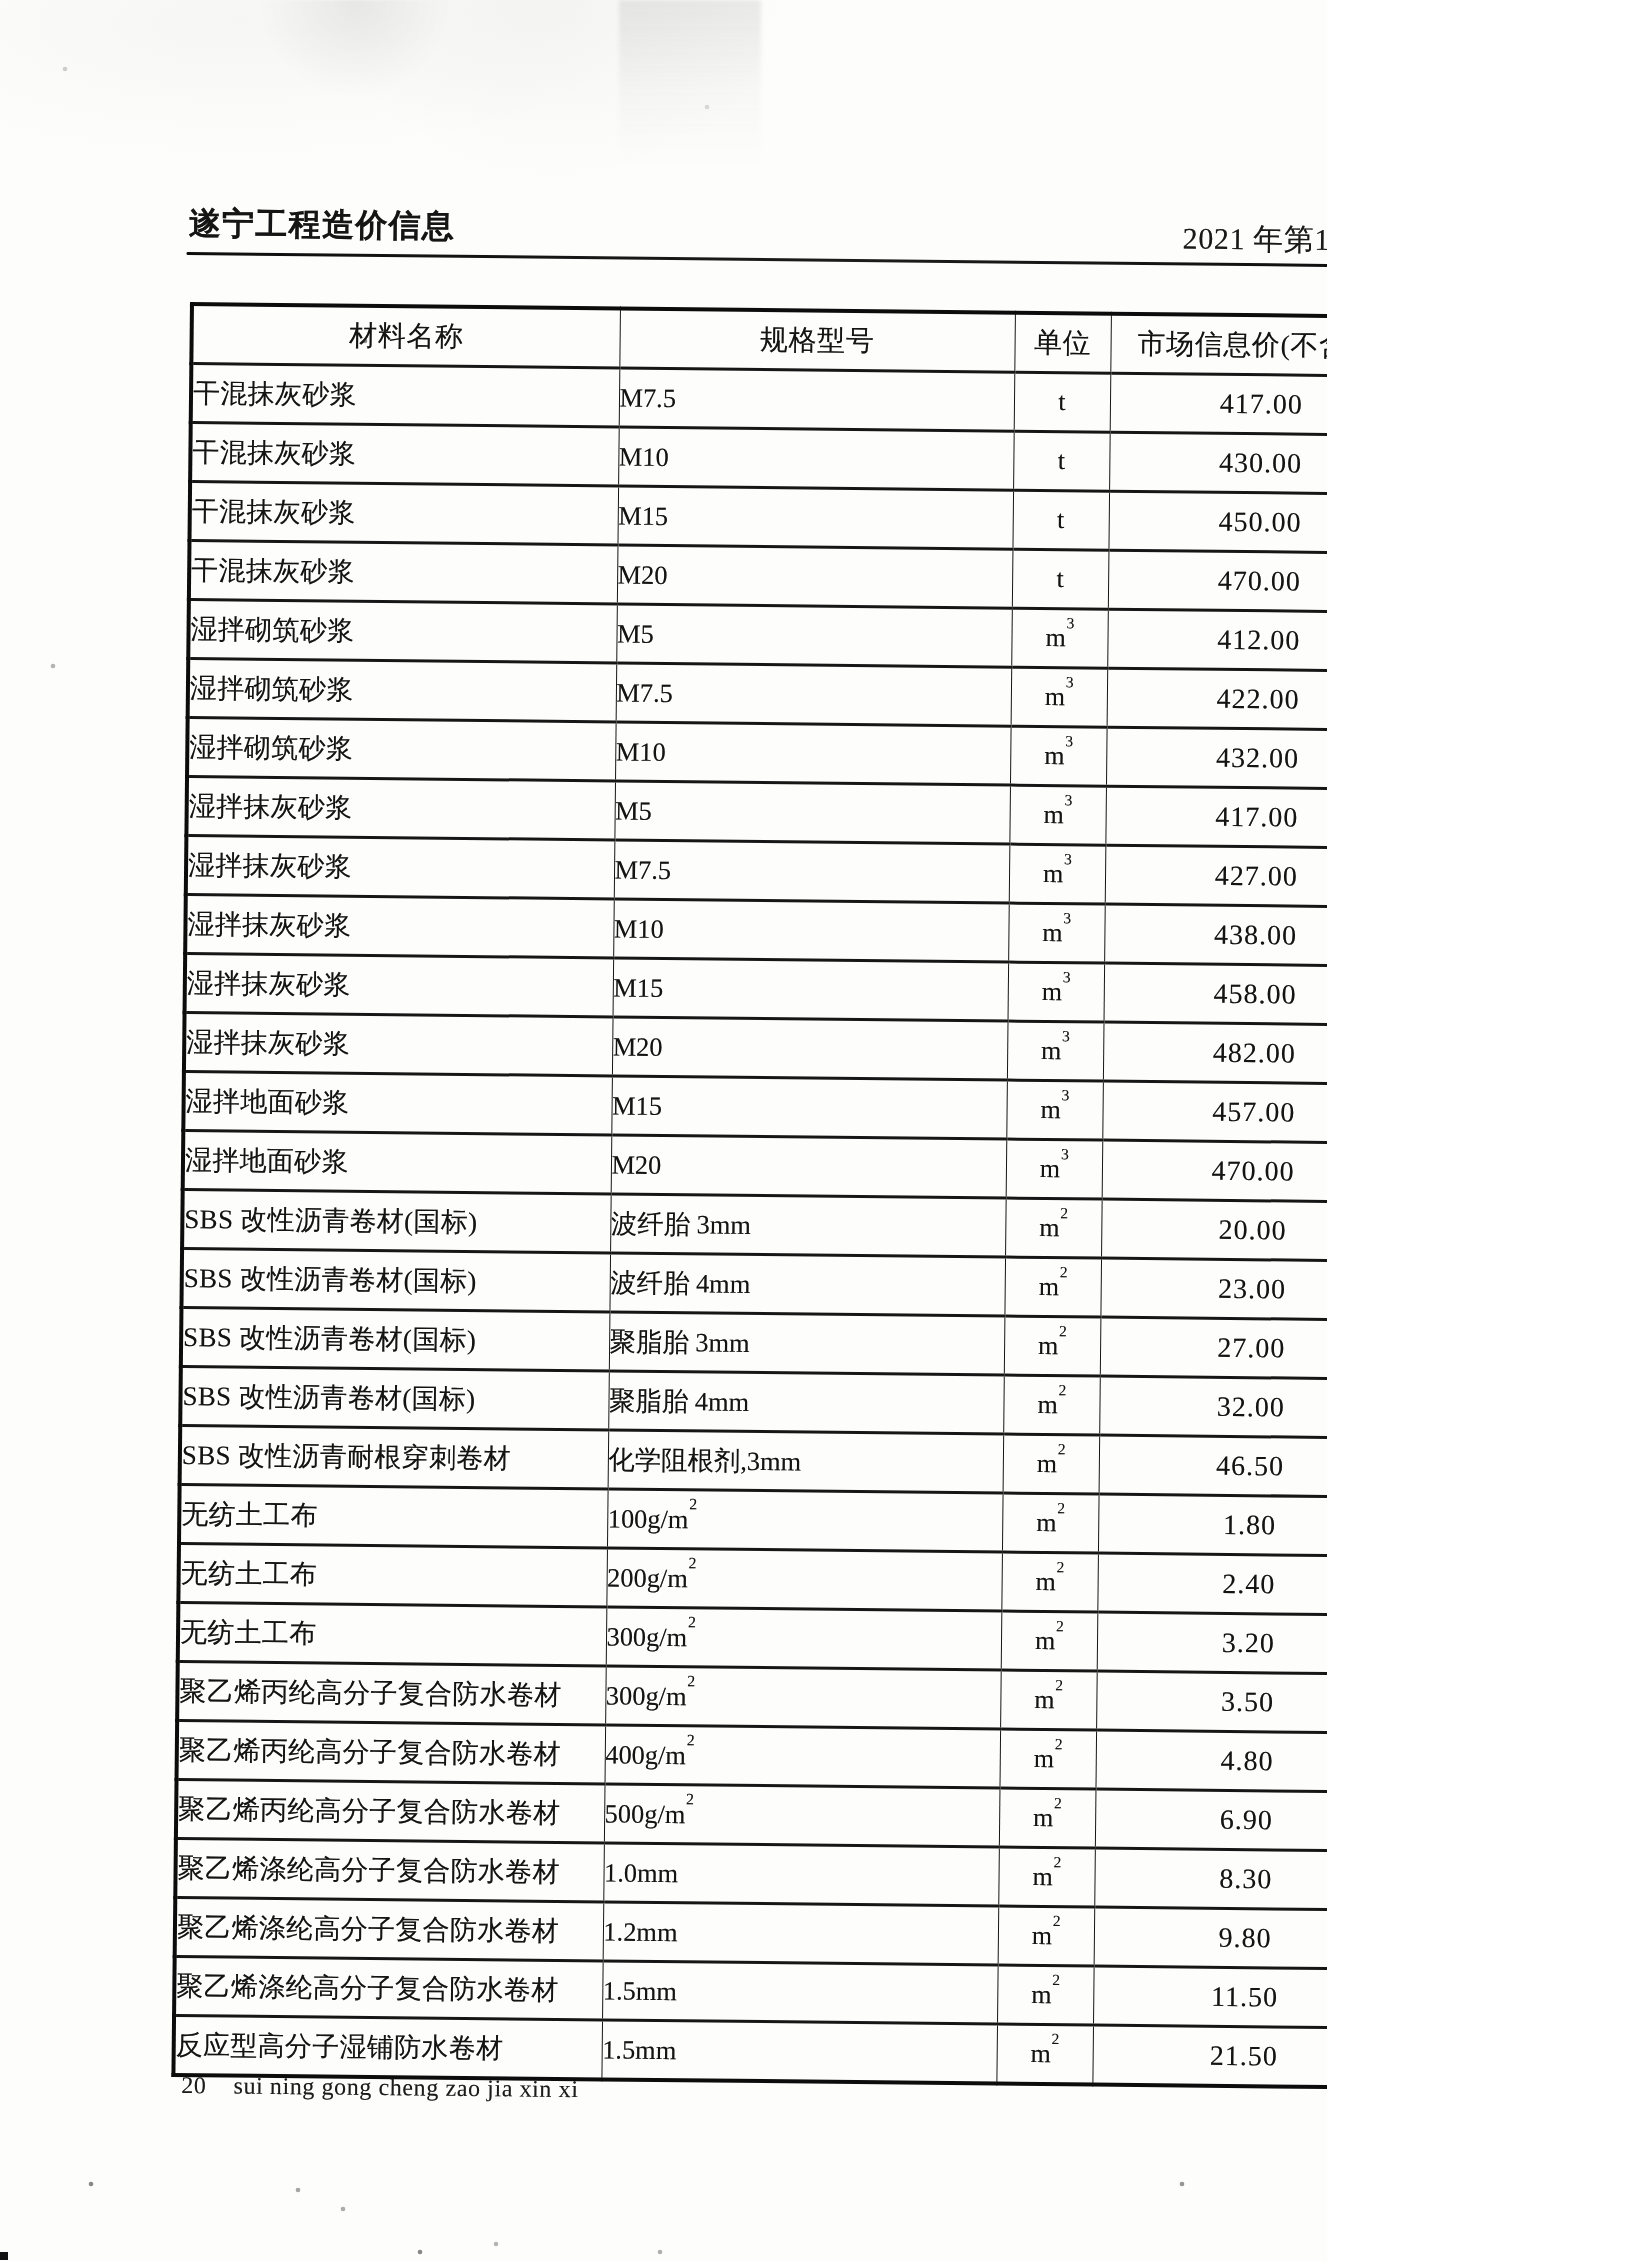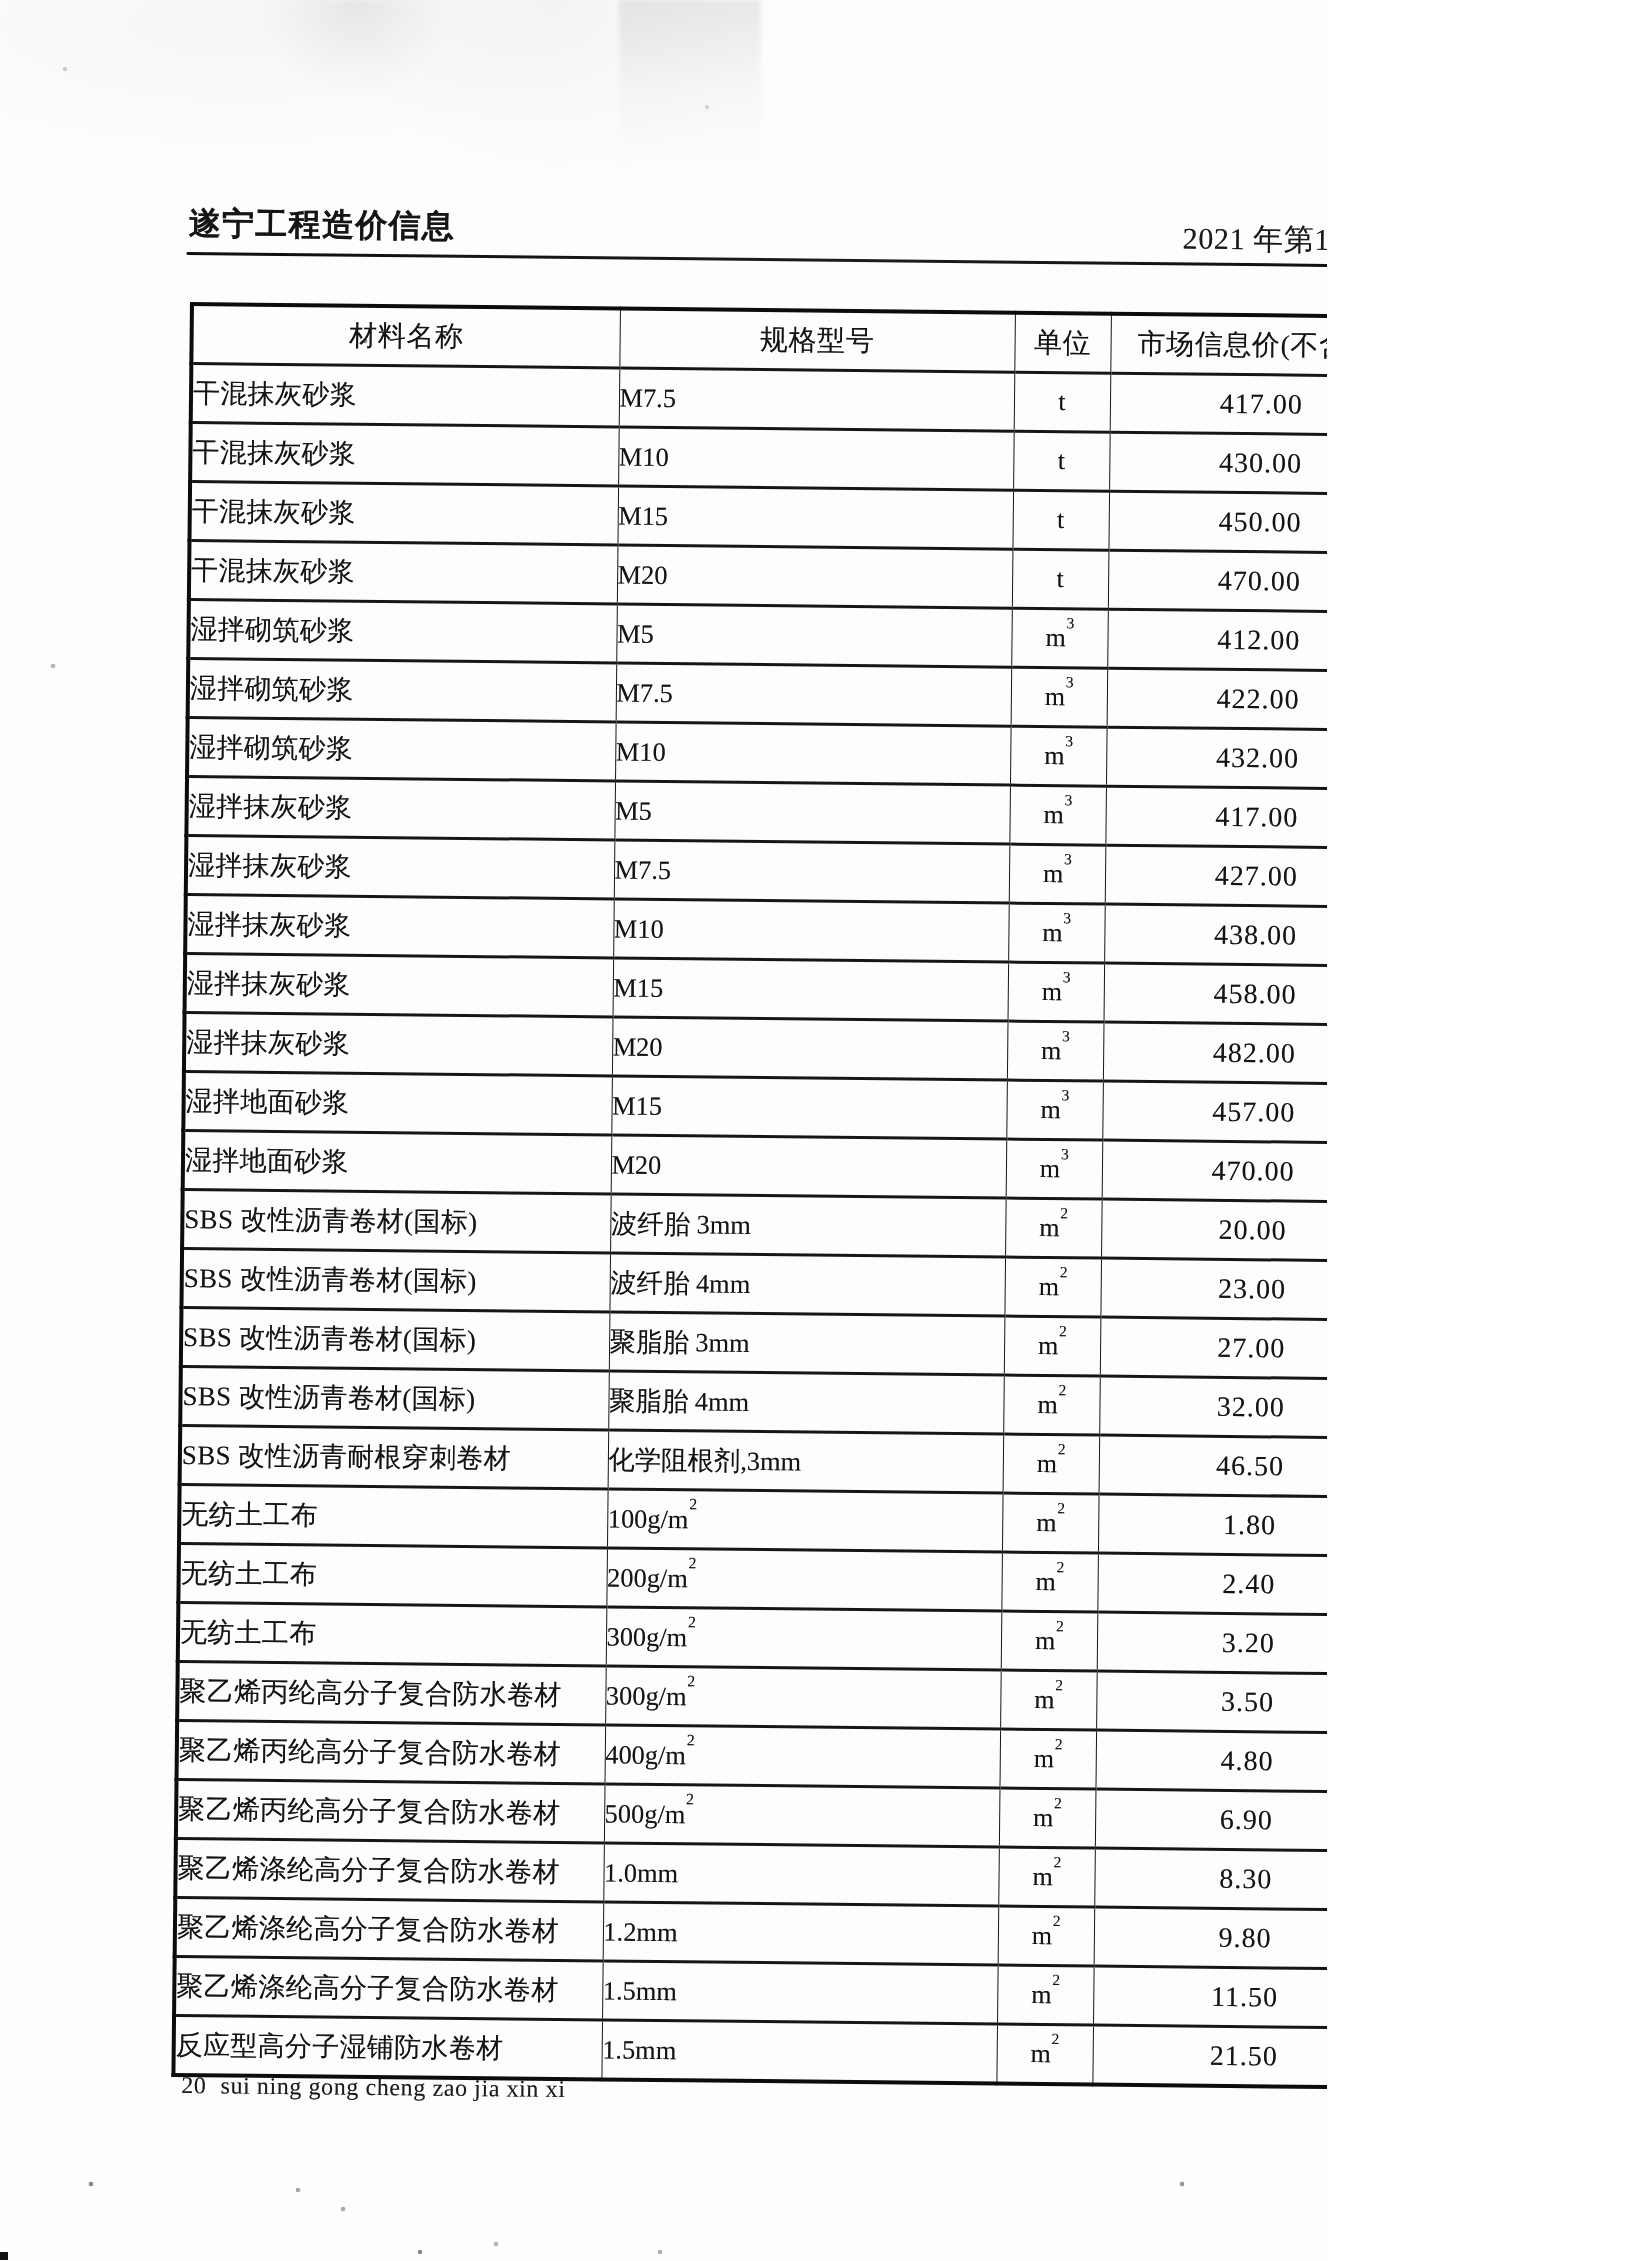--- a/index.html
+++ b/index.html
@@ -62,21 +62,21 @@
   td.cell-unit{font-size:26px;text-align:center;}
   td.cell-price{font-size:28px;text-align:center;letter-spacing:1px;}
   table.price-table sup{
     font-size:0.6em;line-height:0;position:relative;top:-0.55em;left:0.6px;
   }
   .page-footer{
     position:absolute;left:200px;top:2072px;
     font-size:24px;color:#1c1c1c;letter-spacing:0.6px;
     text-shadow:0 0 0.6px rgba(25,25,25,.4);white-space:nowrap;
   }
-  .page-footer .page-number{margin-right:14px;}
+  .page-footer .page-number{margin-right:27px;}
   
   .streak-a{position:absolute;left:258px;top:0;width:193px;height:97px;
     background:radial-gradient(ellipse at 50% 0%,rgba(90,90,90,.10),transparent 70%);
     filter:blur(1.3px);}
   .streak-b{position:absolute;left:619px;top:0;width:142px;height:168px;
     background:linear-gradient(180deg,rgba(95,95,95,.12),rgba(120,120,120,.04) 55%,transparent);
     filter:blur(1.9px);}
   .specks{
     position:absolute;left:0;top:0;width:1.9px;height:1.9px;background:transparent;border-radius:50%;
     box-shadow:

